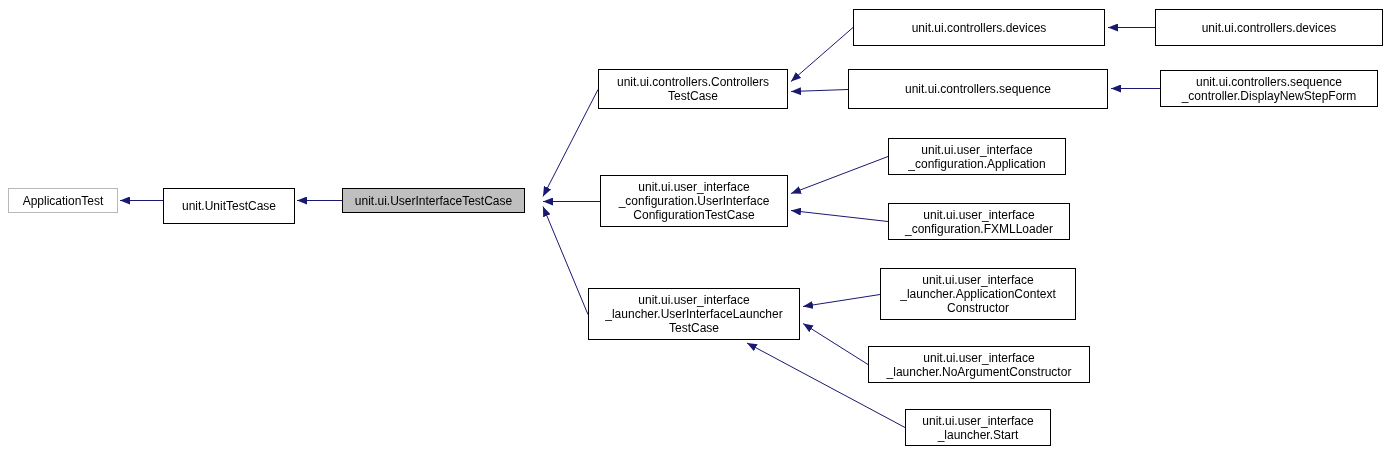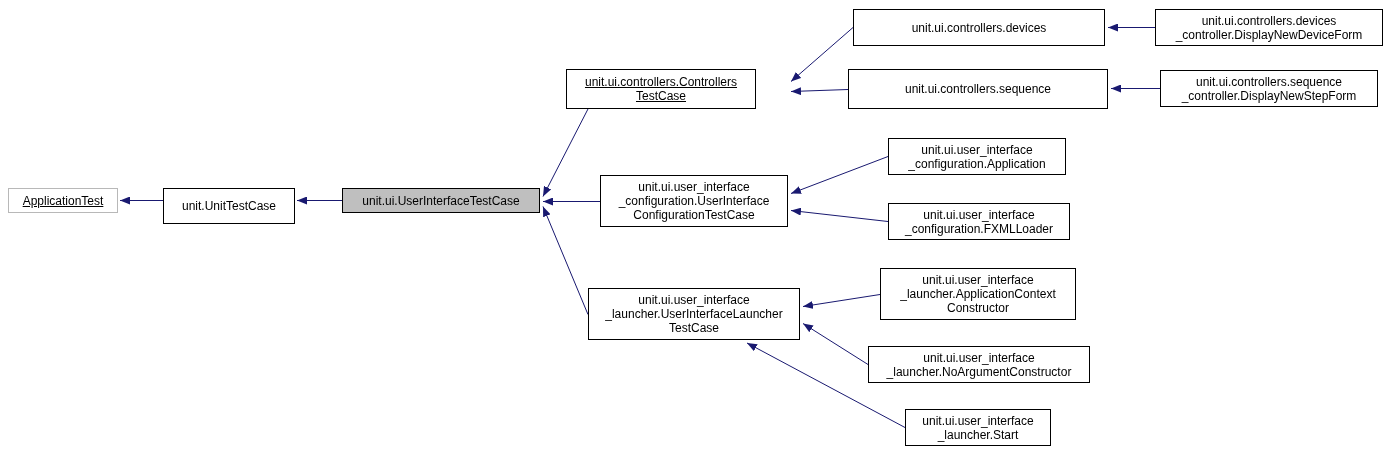--- a/index.html
+++ b/index.html
@@ -42,24 +42,24 @@
     justify-content: center;
     text-align: right;
     padding: 2px 4px;
     white-space: nowrap;
   }
   .node .ln { display: block; }
   .node.highlighted { background: var(--highlight-fill, #bfbfbf); }
   .node.external { border-color: var(--external-border, #b8b8b8); }
 
   
-  #n-application-test              { left: 8px;    top: 188px; width: 110px; height: 25px; text-decoration: underline; }
+  #n-application-test              { left: 8px;    top: 188px; width: 110px; height: 25px; }
   #n-unit-test-case                { left: 163px;  top: 188px; width: 132px; height: 36px; }
-  #n-user-interface-test-case      { left: 342px;  top: 188px; width: 198px; height: 25px; }
-  #n-controllers-test-case         { left: 566px;  top: 69px;  width: 190px; height: 40px; text-decoration: underline; }
+  #n-user-interface-test-case      { left: 342px;  top: 188px; width: 183px; height: 25px; }
+  #n-controllers-test-case         { left: 598px;  top: 69px;  width: 190px; height: 40px; }
   #n-ui-config-test-case           { left: 600px;  top: 175px; width: 188px; height: 52px; }
   #n-ui-launcher-test-case         { left: 588px;  top: 288px; width: 212px; height: 52px; }
   #n-devices-controller-test-case  { left: 853px;  top: 9px;   width: 252px; height: 37px; }
   #n-sequence-controller-test-case { left: 848px;  top: 69px;  width: 260px; height: 40px; }
   #n-display-new-device-form       { left: 1155px; top: 9px;   width: 228px; height: 37px; }
   #n-display-new-step-form         { left: 1160px; top: 70px;  width: 218px; height: 37px; }
   #n-application                   { left: 888px;  top: 138px; width: 178px; height: 37px; }
   #n-fxml-loader                   { left: 888px;  top: 203px; width: 182px; height: 37px; }
   #n-application-context-constructor { left: 880px; top: 268px; width: 196px; height: 52px; }
   #n-no-argument-constructor       { left: 868px;  top: 346px; width: 222px; height: 37px; }
@@ -124,21 +124,20 @@
   <div class="node" id="n-devices-controller-test-case">
     <span class="ln">unit.ui.controllers.devices</span>
   </div>
 
   <div class="node" id="n-sequence-controller-test-case">
     <span class="ln">unit.ui.controllers.sequence</span>
   </div>
 
   <div class="node" id="n-display-new-device-form">
     <span class="ln">unit.ui.controllers.devices</span>
-    <span class="ln">_controller.DisplayNewDeviceForm</span>
   </div>
 
   <div class="node" id="n-display-new-step-form">
     <span class="ln">unit.ui.controllers.sequence</span>
     <span class="ln">_controller.DisplayNewStepForm</span>
   </div>
 
   <div class="node" id="n-application">
     <span class="ln">unit.ui.user_interface</span>
     <span class="ln">_configuration.Application</span>

